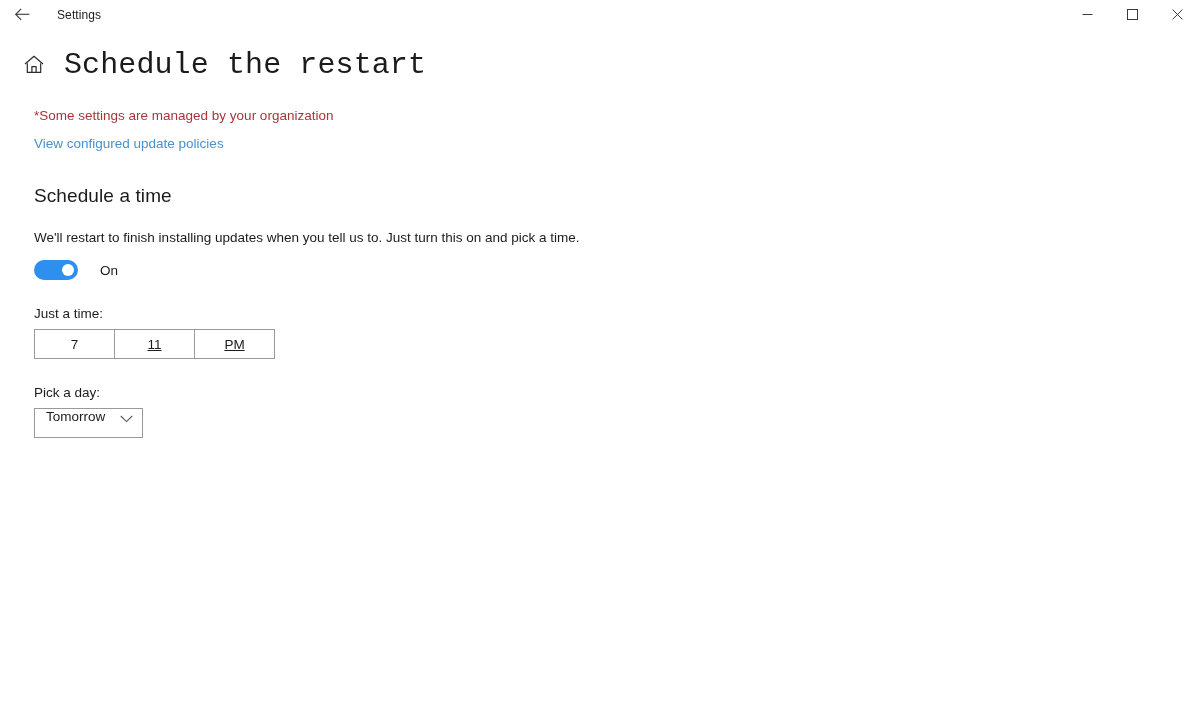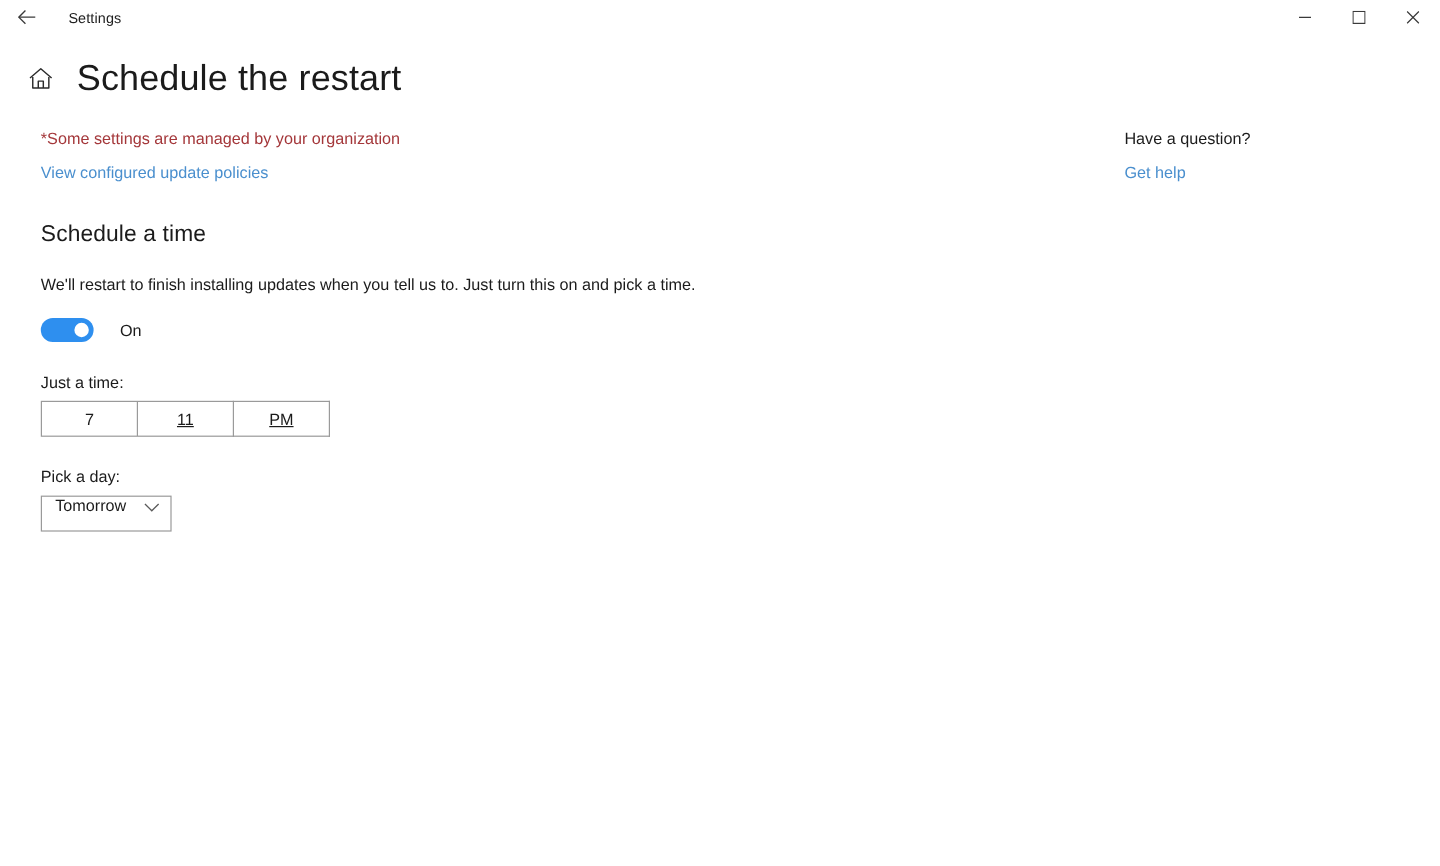--- a/index.html
+++ b/index.html
@@ -54,23 +54,24 @@
     display: flex;
     align-items: center;
     justify-content: center;
     cursor: pointer;
   }
   .win-btn svg { display: block; }
 
   
   .page-header {
     display: flex;
-    align-items: flex-end;
+    align-items: flex-start;
     margin-top: 20px;
     padding-left: 20px;
+    font-family: Liberation Mono, monospace;
   }
   .home-icon {
     width: 28px;
     height: 28px;
     display: flex;
     align-items: center;
     justify-content: center;
     cursor: pointer;
     margin-top: 4px;
   }
@@ -115,21 +116,21 @@
     font-size: 13.5px;
     color: #1b1b1b;
     margin-top: 22px;
     line-height: 1.4;
   }
 
   
   .toggle-row {
     display: flex;
     align-items: center;
-    margin-top: 17px;
+    margin-top: 12px;
   }
   .toggle {
     width: 44px;
     height: 20px;
     border-radius: 10px;
     background: #2e8fef;
     position: relative;
     cursor: pointer;
     flex: none;
   }
@@ -293,18 +294,14 @@
   <div class="day-select">
     <span class="day-select-value">Tomorrow</span>
     <span class="chevron">
       <svg width="13" height="8" viewBox="0 0 13 8" aria-hidden="true">
         <path d="M0.8 1 L6.5 6.6 L12.2 1" fill="none" stroke="#5a5a5a" stroke-width="1.1"></path>
       </svg>
     </span>
   </div>
 
   
-  <div class="right-col">
-    <div class="right-heading">Have a question?</div>
-    <a class="right-link" href="#">Get help</a>
-  </div>
 
 </div>
 
 </body></html>

